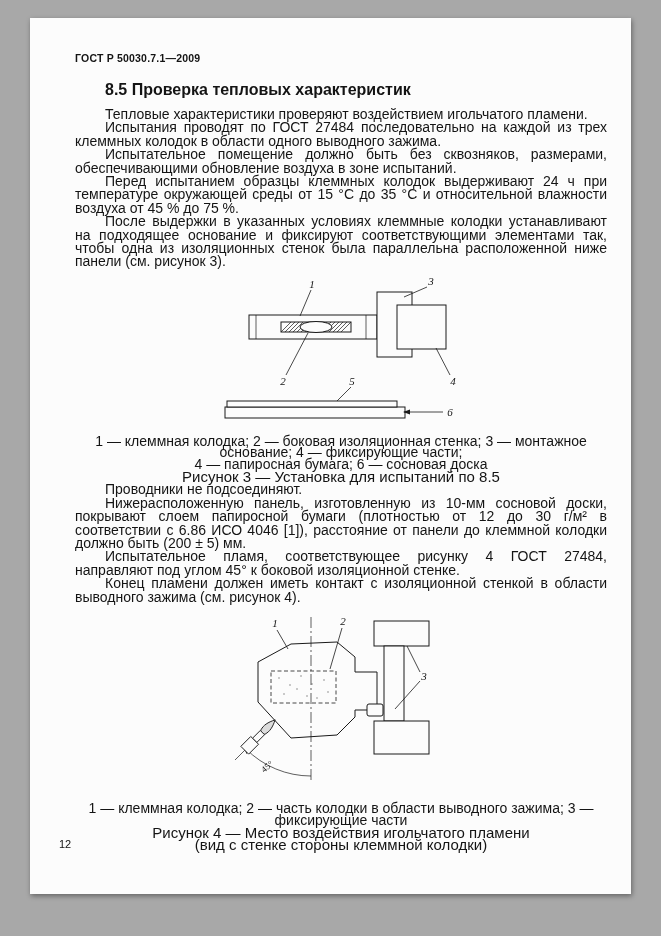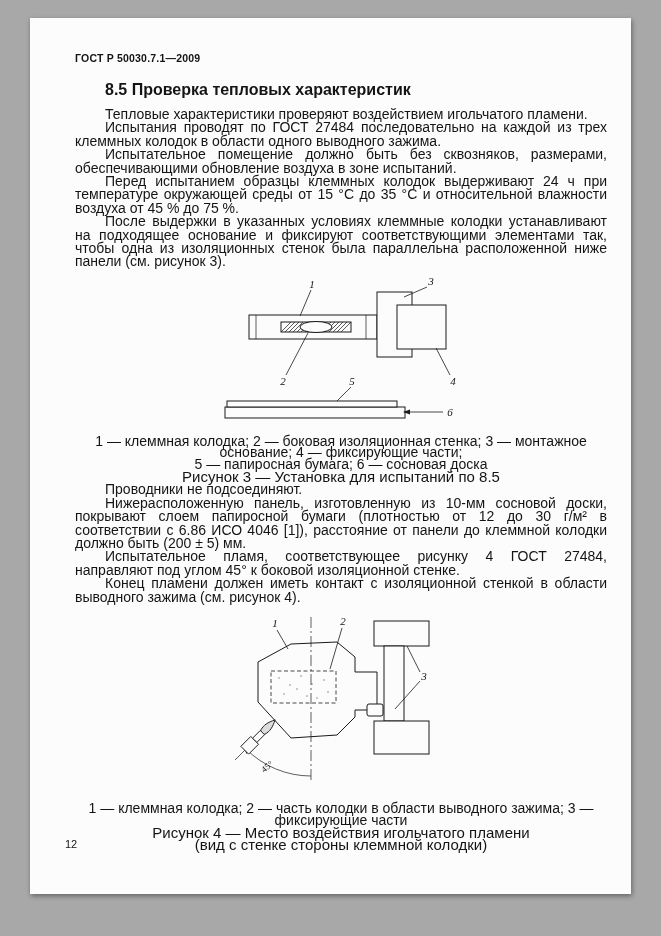--- a/index.html
+++ b/index.html
@@ -11,21 +11,21 @@
   .section-heading { font-size: 16px; font-weight: bold; text-indent: 30px; margin-bottom: 9px; }
   .para { font-size: 14px; line-height: 13.4px; text-indent: 30px; text-align: justify; }
   .gost-ref { }
   .figure { text-align: center; }
   .fig-svg { display: inline-block; }
   .legend { font-size: 14px; line-height: 11.5px; margin-top: 7px; }
   .fig-caption { font-size: 15px; line-height: 12px; margin-top: 1px; }
   .para-block-2 { }
   .fig3-wrap { margin-top: 6px; }
   .fig4-wrap { margin-top: 10px; }
-  .page-number { position: absolute; left: 35px; bottom: 44px; font-size: 11px; }
+  .page-number { position: absolute; left: 29px; bottom: 44px; font-size: 11px; }
   svg text { font-family: "Liberation Serif", "DejaVu Serif", serif; }
 </style>
 </head>
 <body>
 
 <div class="canvas">
   <div class="page">
 
     <div class="doc-header">ГОСТ Р 50030.7.1—2009</div>
     <div class="section-heading">8.5  Проверка тепловых характеристик</div>
@@ -82,21 +82,21 @@
           <text x="88" y="13">1</text>
           <text x="59" y="110">2</text>
           <text x="207" y="10">3</text>
           <text x="229" y="110">4</text>
           <text x="128" y="110">5</text>
           <text x="226" y="141">6</text>
         </g>
       </svg>
       <div class="legend">
         <div>1 — клеммная колодка; 2 — боковая изоляционная стенка; 3 — монтажное основание; 4 — фиксирующие части;</div>
-        <div>5 — папиросная бумага; 6 — сосновая доска</div>
+        <div>4 — папиросная бумага; 6 — сосновая доска</div>
       </div>
       <div class="fig-caption">Рисунок 3 — Установка для испытаний по 8.5</div>
     </div>
 
     <div class="para-block-2">
       <p class="para">Проводники не подсоединяют.</p>
       <p class="para">Нижерасположенную панель, изготовленную из 10-мм сосновой доски, покрывают слоем папиросной бумаги (плотностью от 12 до 30 г/м² в соответствии с 6.86 ИСО 4046 [1]), расстояние от панели до клеммной колодки должно быть (200 ± 5) мм.</p>
       <p class="para"><span>Испытательное пламя, соответствующее рисунку 4 </span><span class="gost-ref">ГОСТ 27484</span><span>, направляют под углом 45° к боковой изоляционной стенке.</span></p>
       <p class="para">Конец пламени должен иметь контакт с изоляционной стенкой в области выводного зажима (см. рисунок 4).</p>
     </div>

